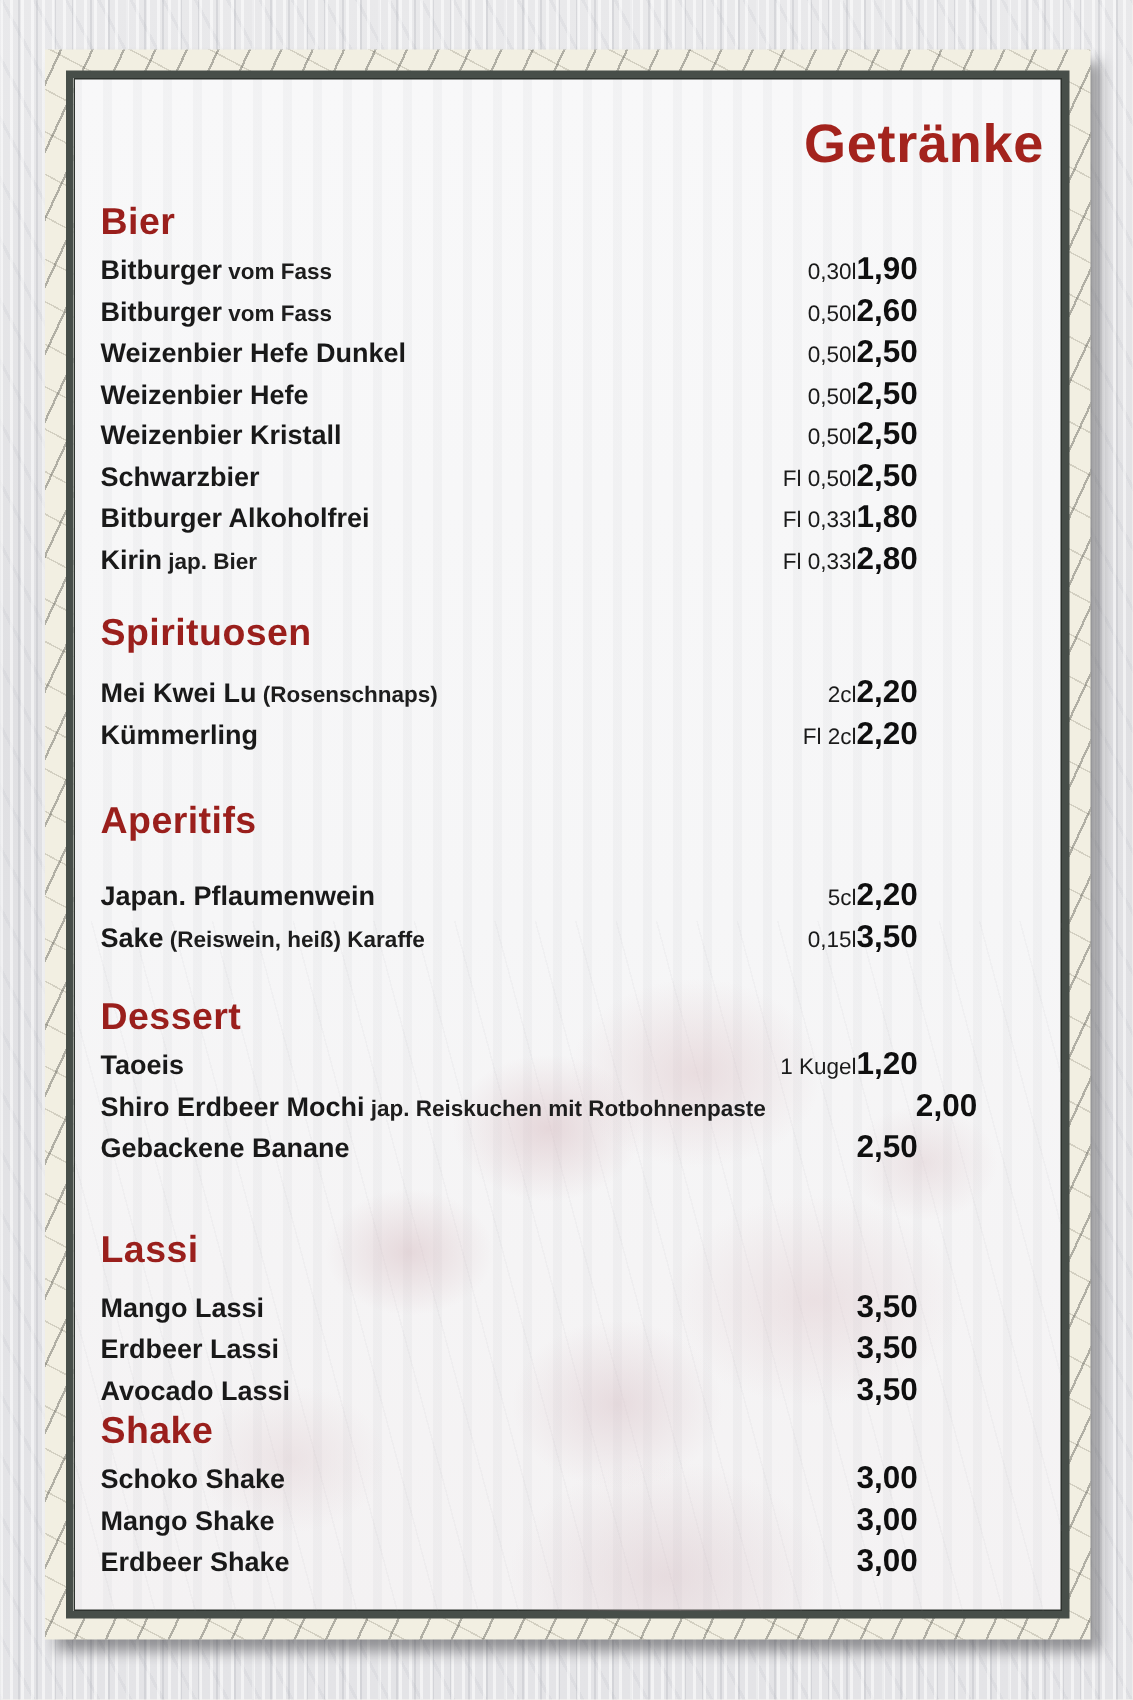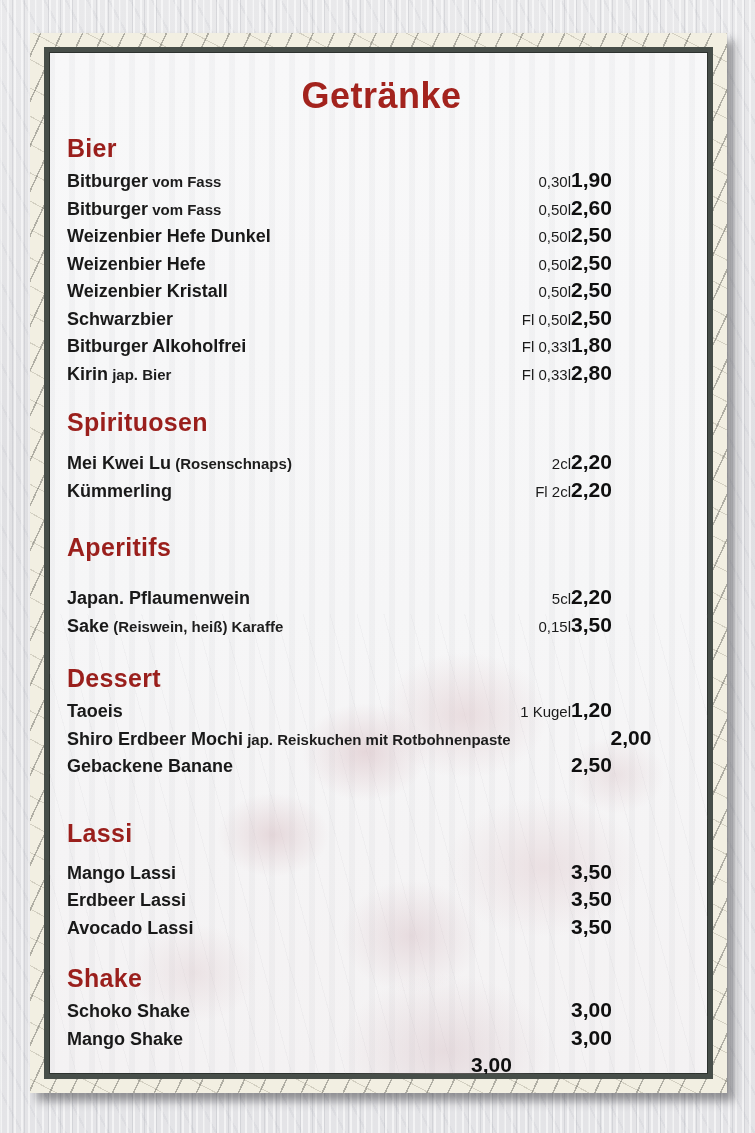--- a/index.html
+++ b/index.html
@@ -41,21 +41,21 @@
       radial-gradient(140px 100px at 75% 55%, rgba(222,200,204,.45), rgba(222,200,204,0) 70%),
       radial-gradient(100px 80px at 55% 70%, rgba(214,190,196,.45), rgba(214,190,196,0) 70%),
       radial-gradient(70px 55px at 86% 35%, rgba(218,196,200,.4), rgba(218,196,200,0) 70%),
       radial-gradient(90px 70px at 22% 78%, rgba(218,196,200,.35), rgba(218,196,200,0) 70%),
       radial-gradient(150px 110px at 60% 95%, rgba(210,186,192,.4), rgba(210,186,192,0) 70%),
       repeating-linear-gradient(75deg, rgba(150,150,160,.06) 0 1px, rgba(150,150,160,0) 1px 26px);
   }
   
   .content{position:relative;z-index:1;padding:0 12px 0 18px;}
   .menu-title{
-    margin:24px 0 16px;text-align:center;
+    margin:24px 0 16px;text-align:right;
     font-size:36px;line-height:40px;font-weight:bold;color:#a3231d;
     letter-spacing:.5px;
   }
   .sec-header{
     margin:0;font-size:25px;line-height:28px;font-weight:bold;color:#9a1f1c;
     letter-spacing:.3px;
   }
   .row{
     display:grid;grid-template-columns:1fr 100px 125px;
     align-items:baseline;height:27.5px;line-height:27.5px;
@@ -64,21 +64,21 @@
   .nm{font-size:18px;font-weight:bold;color:#191919;}
   .subtxt{font-size:15px;font-weight:bold;color:#1d1d1d;}
   .cell.vol{text-align:right;font-size:15px;font-weight:normal;color:#1b1b1b;white-space:nowrap;}
   .cell.price{font-size:21px;font-weight:bold;color:#0f0f0f;}
   
   .sec-bier{margin-top:18px}        .sec-bier .sec-header{margin-bottom:4px}
   .sec-spirituosen{margin-top:22px} .sec-spirituosen .sec-header{margin-bottom:12px}
   .sec-aperitifs{margin-top:30px}   .sec-aperitifs .sec-header{margin-bottom:22px}
   .sec-dessert{margin-top:26px}     .sec-dessert .sec-header{margin-bottom:4px}
   .sec-lassi{margin-top:40px}       .sec-lassi .sec-header{margin-bottom:11px}
-  .sec-shake{margin-top:24px}       .sec-shake .sec-header{margin-bottom:4px}
+  .sec-shake{}       .sec-shake .sec-header{margin-bottom:4px}
 </style>
 </head>
 <body>
 
 <div class="frame">
   <div class="inner">
     <div class="blossoms"></div>
     <div class="content">
       <h1 class="menu-title">Getränke</h1>
       <div>
@@ -193,20 +193,21 @@
               <div class="cell name"><span class="nm">Schoko Shake</span></div>
               <div class="cell vol"></div>
               <div class="cell price">3,00</div>
             </div>
             <div class="row">
               <div class="cell name"><span class="nm">Mango Shake</span></div>
               <div class="cell vol"></div>
               <div class="cell price">3,00</div>
             </div>
             <div class="row">
+              <div class="cell name"><span class="nm">Erdbeer Shake</span></div>
               <div class="cell vol"></div>
               <div class="cell price">3,00</div>
             </div>
           </section>
         </div>
     </div>
   </div>
 </div>
 
 </body></html>

